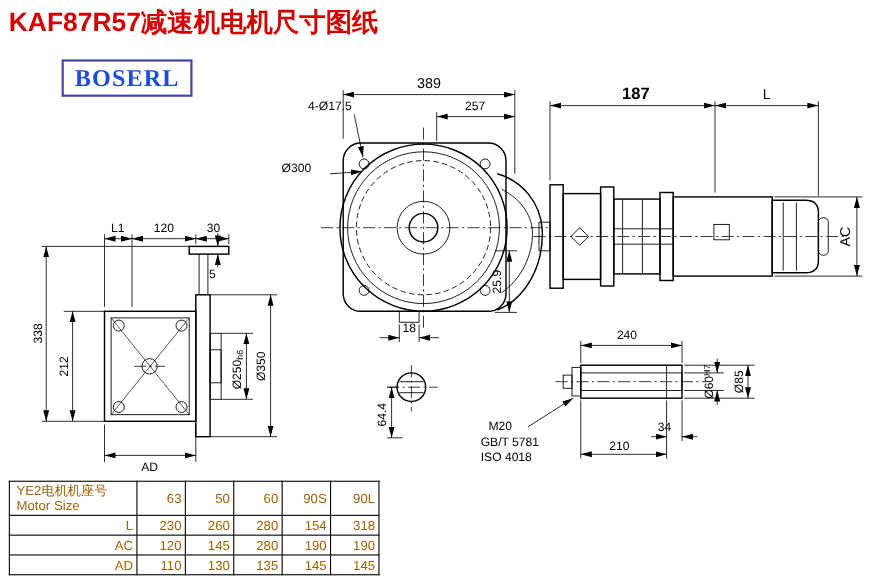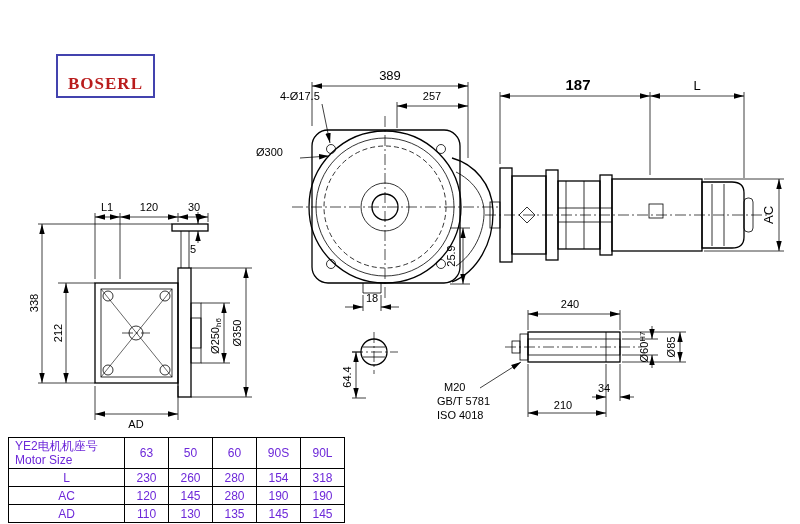--- a/index.html
+++ b/index.html
@@ -1,42 +1,43 @@
 <!DOCTYPE html>
 <html><head>
 <meta charset="utf-8">
 <style>
   html,body{margin:0;padding:0;width:800px;height:524px;background:#ffffff;overflow:hidden;}
   .canvas{position:relative;width:800px;height:524px;background:#fff;font-family:"Liberation Sans",sans-serif;}
   .title{position:absolute;left:8px;top:4px;font-size:24px;font-weight:bold;color:#d40000;font-family:"Liberation Sans",sans-serif;white-space:nowrap;}
-  .logo{position:absolute;left:56px;top:54px;border:2px solid #4343ae;padding:18px 10px 2px 10px;font-family:"Liberation Serif",serif;font-weight:bold;font-size:17px;color:#b91c1c;letter-spacing:1px;background:#fff;}
+  .logo{position:absolute;left:56px;top:54px;border:2px solid #4343ae;padding:2px 10px 2px 10px;font-family:"Liberation Serif",serif;font-weight:bold;font-size:22px;color:#1d4ed8;letter-spacing:1px;background:#fff;}
   svg{position:absolute;left:0;top:0;}
   svg text{font-family:"Liberation Sans",sans-serif;fill:#000;}
   .t11{font-size:11px;}
   .t13{font-size:13px;}
   .t15b{font-size:15px;font-weight:bold;}
   .thick{stroke:#000;stroke-width:1.3;fill:none;}
   .thin{stroke:#000;stroke-width:0.8;fill:none;}
   .xtra{stroke:#000;stroke-width:0.6;fill:none;}
   .dim{stroke:#000;stroke-width:0.75;fill:none;}
   .dimline{stroke:#000;stroke-width:0.75;fill:none;marker-start:url(#arr);marker-end:url(#arr);}
   .dimend{stroke:#000;stroke-width:0.75;fill:none;marker-end:url(#arr);}
   .cl{stroke:#000;stroke-width:0.7;fill:none;stroke-dasharray:11 3 2 3;}
   .dash{stroke:#000;stroke-width:0.8;fill:none;stroke-dasharray:5 3;}
-  .size-table{position:absolute;left:8px;top:437px;border-collapse:collapse;font-family:"Liberation Sans",sans-serif;font-size:12px;color:#6d28d9;background:#fff;}
-  .size-table th,.size-table td{border:1px solid #000;text-align:center;font-weight:normal;height:17px;padding:0 3px;}
+  .size-table{position:absolute;left:8px;top:437px;border-collapse:collapse;font-family:"Liberation Sans",sans-serif;font-size:12px;color:#a16207;background:#fff;}
+  .size-table th,.size-table td{border:1px solid #000;text-align:right;font-weight:normal;height:17px;padding:0 3px;}
   .size-table .label-col{width:106px;}
   .size-table .val-col{width:37px;}
   .size-table .hdr{height:30px;text-align:left;padding-left:6px;line-height:14px;}
 </style>
 </head>
 <body>
 
 <div class="canvas">
 
+  <div class="title">KAF87R57减速机电机尺寸图纸</div>
   <div class="logo">BOSERL</div>
 
   <svg width="800" height="524" viewBox="0 0 800 524">
     <defs>
       <marker id="arr" markerWidth="11" markerHeight="8" refX="10" refY="3.5" orient="auto-start-reverse" markerUnits="userSpaceOnUse">
         <path d="M0,0.8 L10,3.5 L0,6.2 z" fill="#000"></path>
       </marker>
       <pattern id="hatch" width="5" height="5" patternUnits="userSpaceOnUse" patternTransform="rotate(45)">
         <line x1="0" y1="0" x2="0" y2="5" stroke="#000" stroke-width="0.6"></line>
       </pattern>

